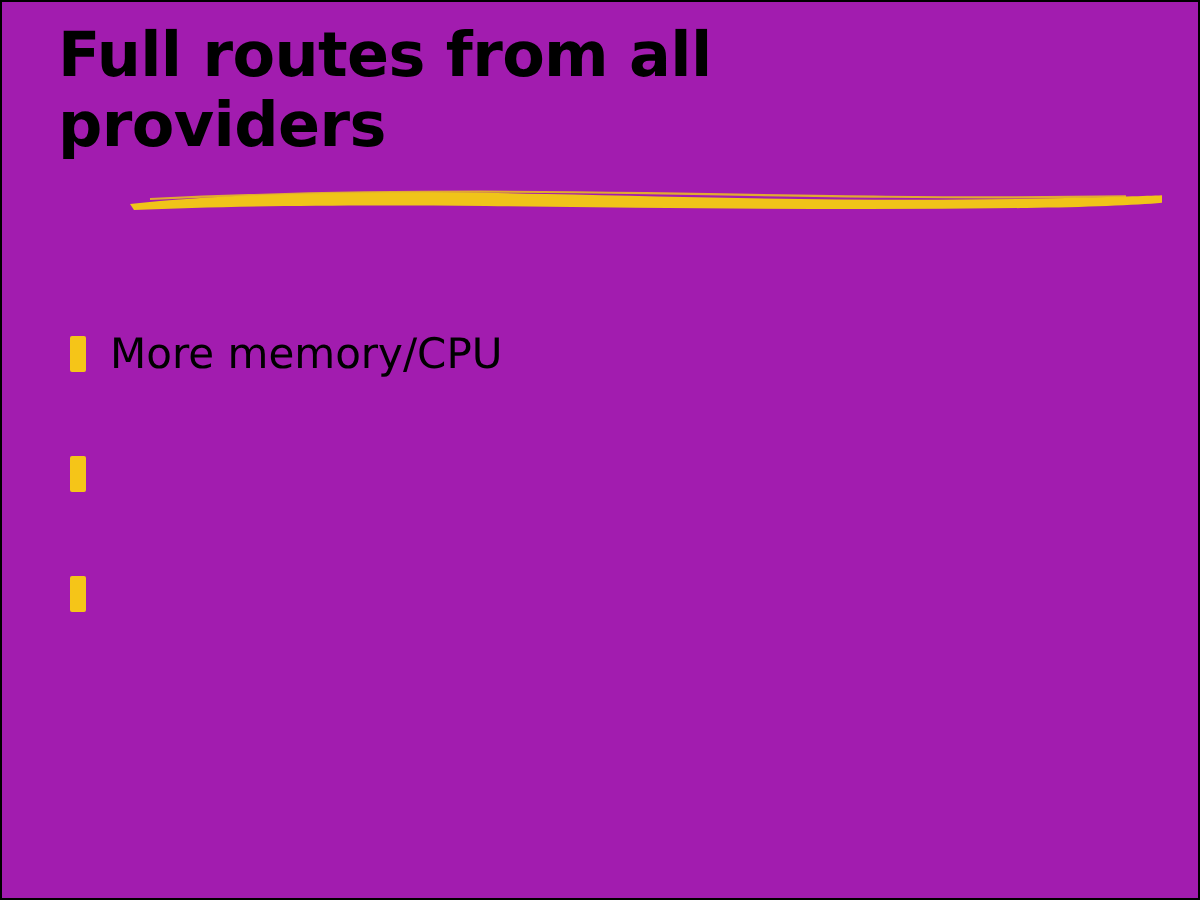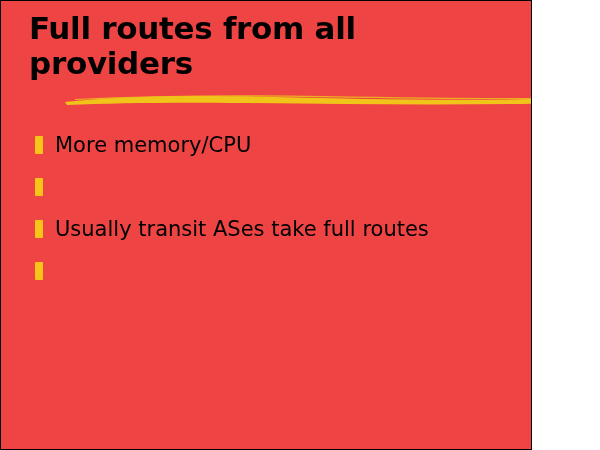--- a/index.html
+++ b/index.html
@@ -8,25 +8,25 @@
   }
   body {
     width: 600px;
     height: 450px;
     background: #ffffff;
     font-family: "DejaVu Sans", sans-serif;
     overflow: hidden;
   }
   .slide {
     position: relative;
-    width: 532px;
+    width: 600px;
     height: 450px;
     box-sizing: border-box;
     border: 1px solid #000000;
-    background: #ef4444;
+    background: #a21caf;
     overflow: hidden;
   }
   .slide-title {
     position: absolute;
     left: 28px;
     top: 10px;
     width: 540px;
     font-family: "DejaVu Sans", sans-serif;
     font-weight: bold;
     font-size: 31px;
@@ -46,20 +46,21 @@
     position: absolute;
     left: 34px;
     top: 130px;
     width: 540px;
   }
   .bullet-item {
     display: flex;
     align-items: flex-start;
     margin-bottom: 14px;
     height: 28px;
+    margin-top: 32px;
   }
   .bullet-marker {
     flex: 0 0 auto;
     width: 8px;
     height: 18px;
     background: #f5c518;
     margin-top: 5px;
     margin-right: 12px;
     border-radius: 1px;
   }
@@ -90,24 +91,20 @@
 
     <div class="bullet-item">
       <span class="bullet-marker"></span>
       <span class="bullet-text">More memory/CPU</span>
     </div>
 
     <div class="bullet-item">
       <span class="bullet-marker"></span>
     </div>
 
-    <div class="bullet-item">
-      <span class="bullet-marker"></span>
-      <span class="bullet-text">Usually transit ASes take full routes</span>
-    </div>
 
     <div class="bullet-item">
       <span class="bullet-marker"></span>
     </div>
 
   </div>
 
 </div>
 
 </body></html>

